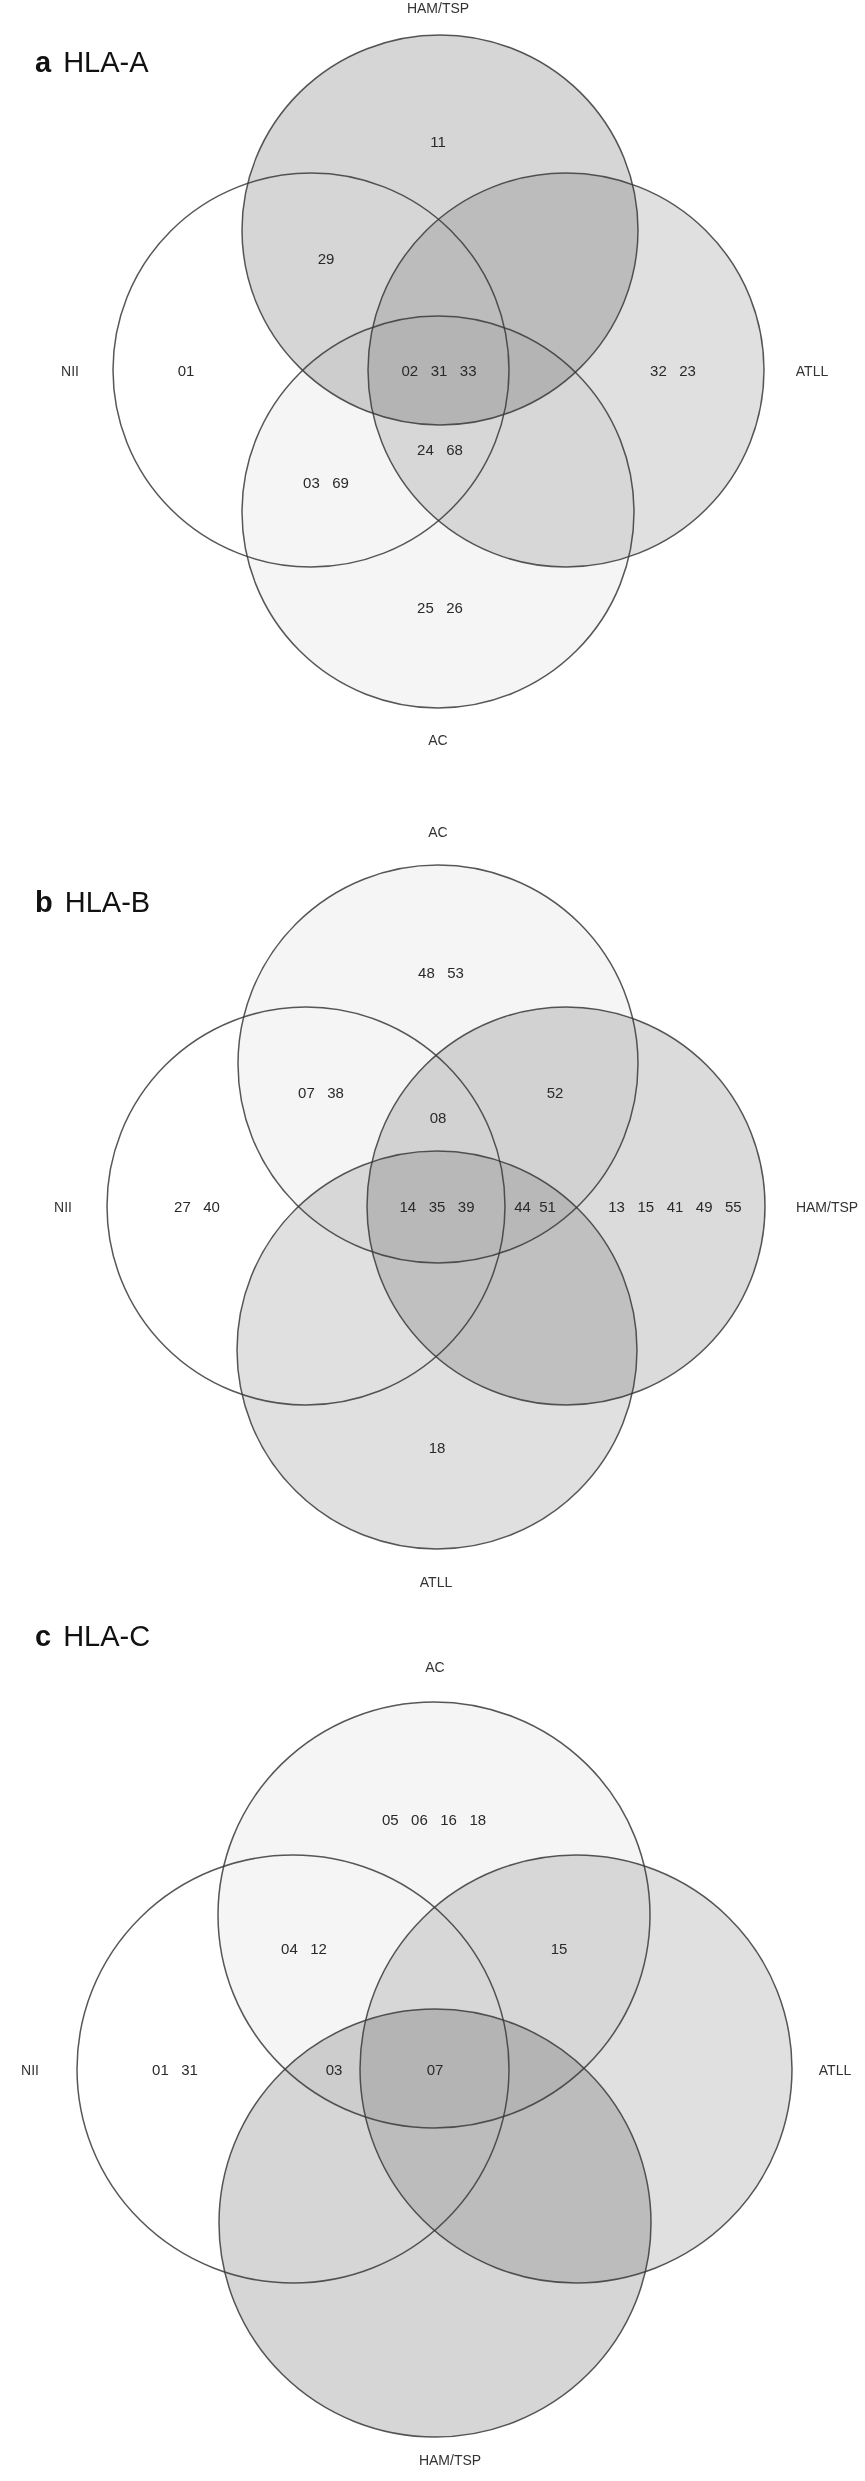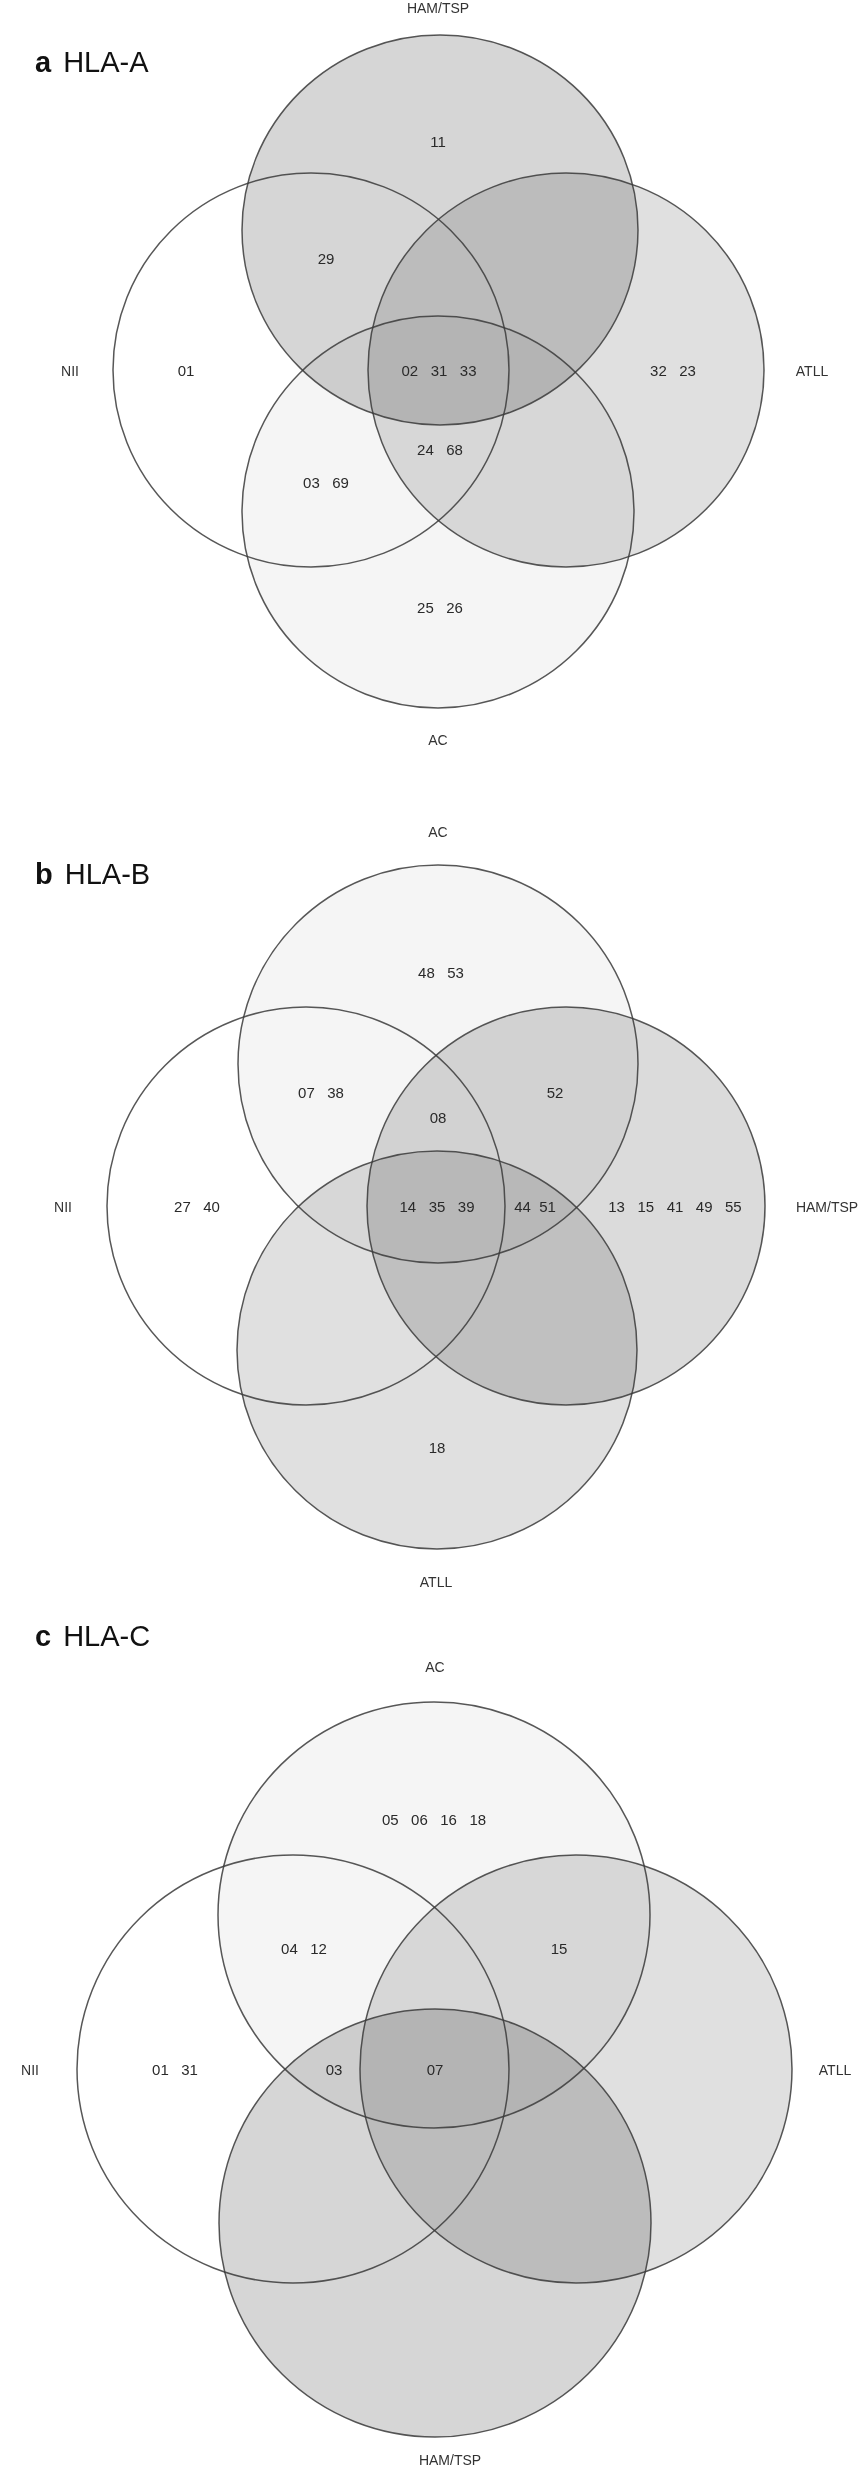--- a/index.html
+++ b/index.html
@@ -15,21 +15,21 @@
 </head>
 <body>
 
 <div id="root">
   <div class="panel" style="top:0;height:770px;">
     <div class="title" style="top:48px;">
       <span class="letter">a</span><span>HLA-A</span>
     </div>
   </div>
   <div class="panel" style="top:0;height:0;">
-    <div class="title" style="top:860px;">
+    <div class="title" style="top:888px;">
       <span class="letter">b</span><span>HLA-B</span>
     </div>
   </div>
   <div class="panel" style="top:0;height:0;">
     <div class="title" style="top:1622px;">
       <span class="letter">c</span><span>HLA-C</span>
     </div>
   </div>
 
   <svg id="venn-svg" xmlns="http://www.w3.org/2000/svg" width="865" height="2481" style="position:absolute;left:0;top:0;">

